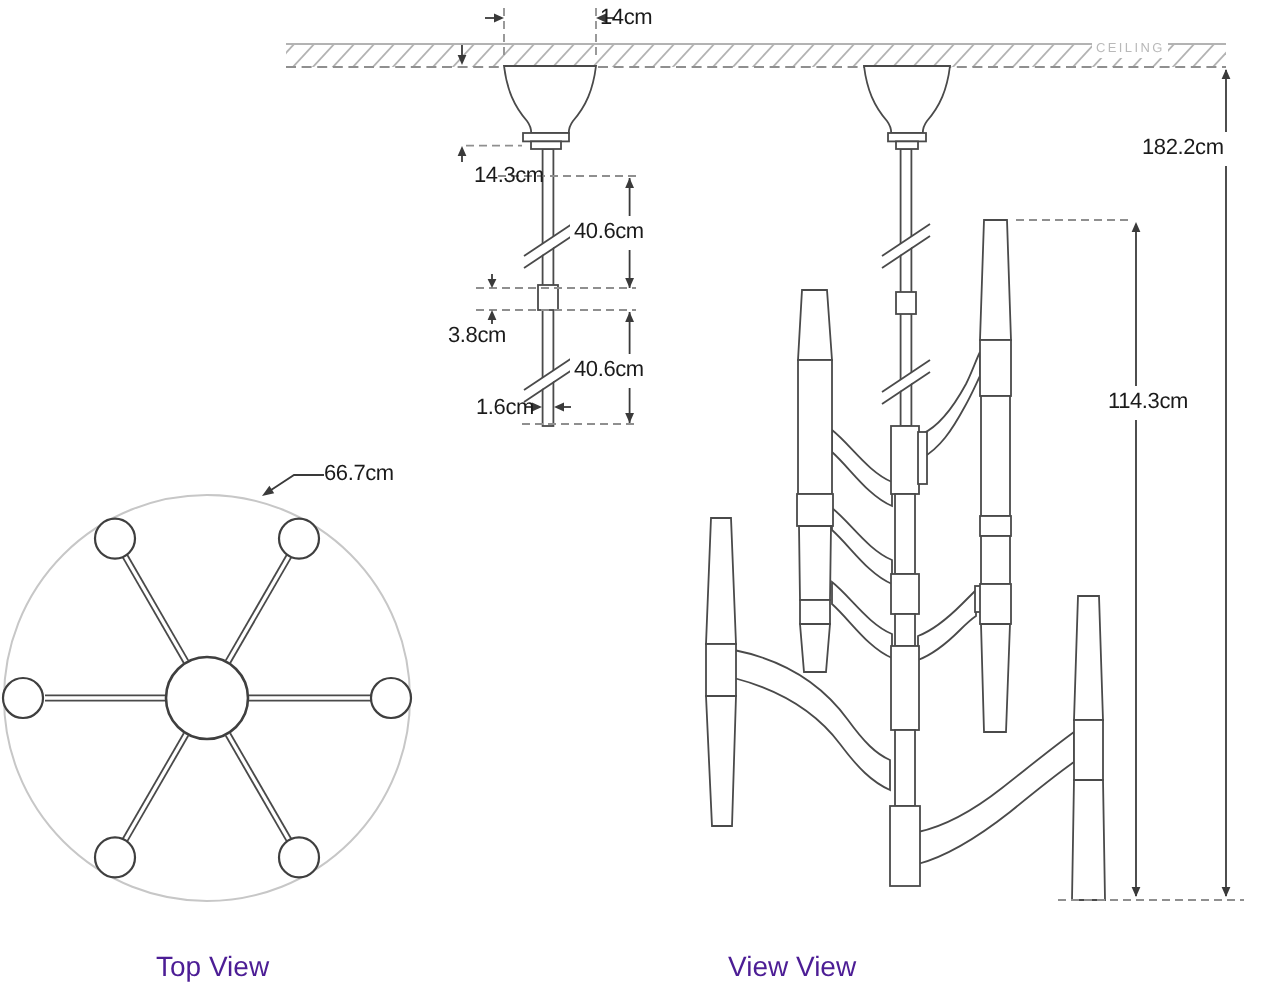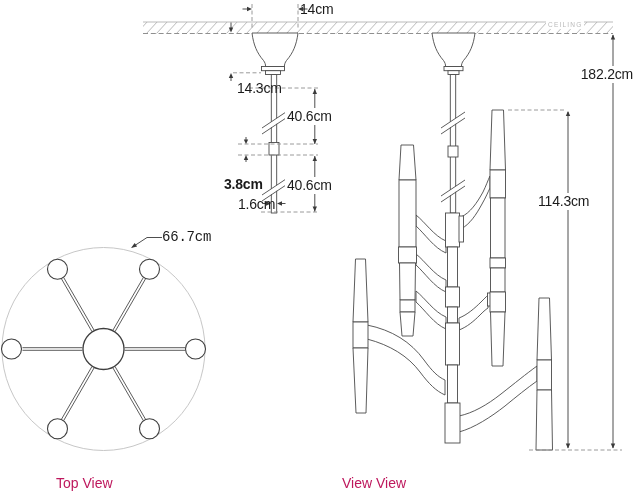--- a/index.html
+++ b/index.html
@@ -2,31 +2,31 @@
 <html><head>
 <meta charset="utf-8">
 <style>
   html,body{margin:0;padding:0;background:#fff;}
   .stage{
     position:relative;width:634px;height:496px;background:#ffffff;
     font-family:"Liberation Sans", sans-serif;overflow:hidden;
   }
   .stage svg{position:absolute;left:0;top:0;}
   .lbl{
-    position:absolute;color:#1b1b1b;font-size:14px;line-height:17px;
+    position:absolute;color:#1b1b1b;font-size:11px;line-height:17px;
     white-space:nowrap;letter-spacing:-0.2px;
   }
   .lbl.onLine{background:#ffffff;padding:0 2px;}
-  .lbl.right{text-align:right;}
+  .lbl.right{text-align:left;}
   .ceilingLbl{
     position:absolute;color:#b9b9b9;font-size:6.5px;line-height:9px;
     letter-spacing:1.2px;background:#ffffff;padding:0 2px;
   }
   .viewLbl{
-    position:absolute;color:#be185d;font-size:14px;line-height:16px;white-space:nowrap;
+    position:absolute;color:#4c1d95;font-size:14px;line-height:16px;white-space:nowrap;margin-left:22px;
   }
   .fix{fill:#ffffff;stroke:#4a4a4a;stroke-width:0.9;}
   .thin{fill:none;stroke:#4a4a4a;stroke-width:0.9;}
   .dim{stroke:#3a3a3a;stroke-width:0.9;fill:none;}
   .dimf{fill:#3a3a3a;stroke:none;}
   .dash{stroke:#8f8f8f;stroke-width:0.9;fill:none;stroke-dasharray:4 2.5;}
   .lite{stroke:#b3b3b3;stroke-width:0.9;fill:none;}
   .gap{fill:#ffffff;stroke:none;}
 </style>
 </head>
@@ -262,23 +262,23 @@
       <polygon class="dimf" points="131,248 137.1,246.6 134.7,242.9"></polygon>
     </g>
   </g>
 </svg>
 
 <div class="ceilingLbl" style="left:546px;top:20px;">CEILING</div>
 
 <div class="lbl" style="left:300px;top:1px;">14cm</div>
 <div class="lbl" style="left:203px;top:80px;margin-left:34px;">14.3cm</div>
 <div class="lbl onLine" style="left:285px;top:108px;">40.6cm</div>
-<div class="lbl" style="left:224px;top:176px;font-weight:bold;">3.8cm</div>
+<div class="lbl" style="left:224px;top:160px;">3.8cm</div>
 <div class="lbl onLine" style="left:285px;top:177px;">40.6cm</div>
 <div class="lbl" style="left:238px;top:196px;">1.6cm</div>
-<div class="lbl" style="left:162px;top:229px;font-family:Liberation Mono, monospace;">66.7cm</div>
+<div class="lbl" style="left:162px;top:229px;">66.7cm</div>
 <div class="lbl onLine right" style="left:569px;top:66px;width:62px;">182.2cm</div>
-<div class="lbl onLine" style="left:536px;top:193px;">114.3cm</div>
+<div class="lbl onLine" style="left:552px;top:193px;">114.3cm</div>
 
 <div class="viewLbl" style="left:56px;top:475px;">Top View</div>
 <div class="viewLbl" style="left:342px;top:475px;">View View</div>
 
 </div>
 
 </body></html>

